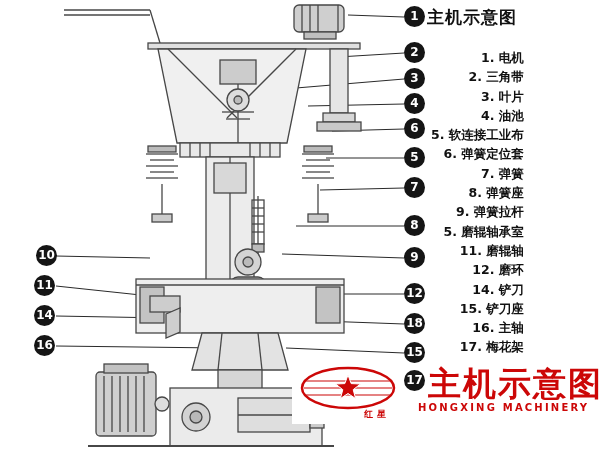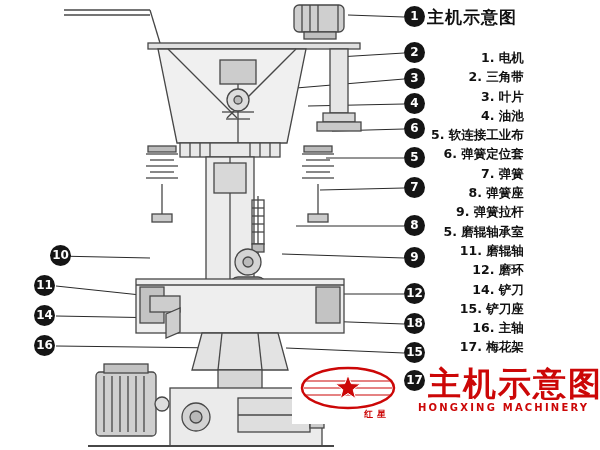--- a/index.html
+++ b/index.html
@@ -177,21 +177,21 @@
   <div class="callout" style="left:404px;top:118px">6</div>
   <div class="callout" style="left:404px;top:147px">5</div>
   <div class="callout" style="left:404px;top:177px">7</div>
   <div class="callout" style="left:404px;top:215px">8</div>
   <div class="callout" style="left:404px;top:247px">9</div>
   <div class="callout" style="left:404px;top:283px">12</div>
   <div class="callout" style="left:404px;top:313px">18</div>
   <div class="callout" style="left:404px;top:342px">15</div>
   <div class="callout" style="left:404px;top:370px">17</div>
 
-  <div class="callout" style="left:50px;top:245px">10</div>
+  <div class="callout" style="left:36px;top:245px">10</div>
   <div class="callout" style="left:34px;top:275px">11</div>
   <div class="callout" style="left:34px;top:305px">14</div>
   <div class="callout" style="left:34px;top:335px">16</div>
 
   <div class="diagram-title">主机示意图</div>
   <div class="legend">
     <div class="legend-item">1. 电机</div>
     <div class="legend-item">2. 三角带</div>
     <div class="legend-item">3. 叶片</div>
     <div class="legend-item">4. 油池</div>

